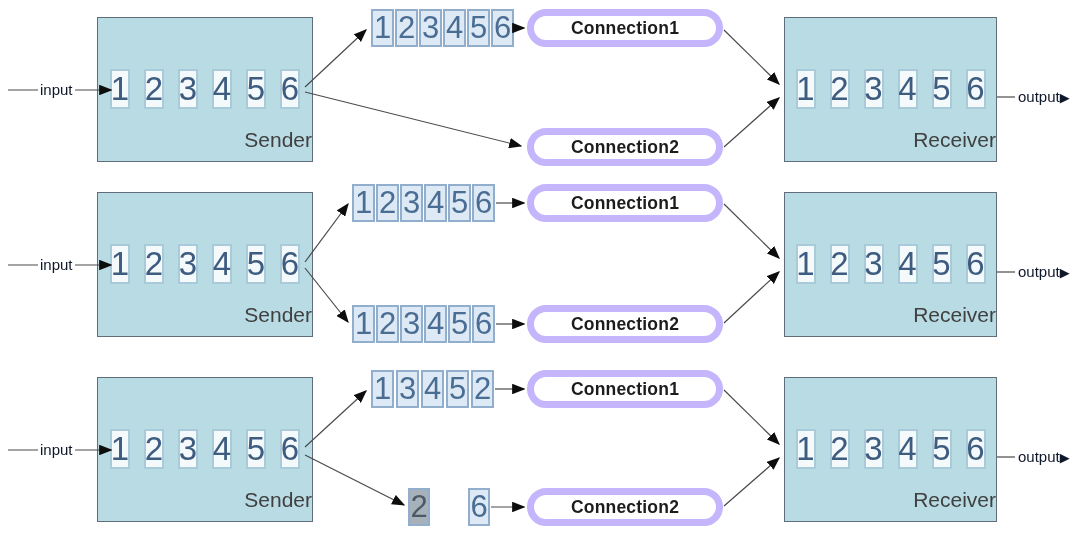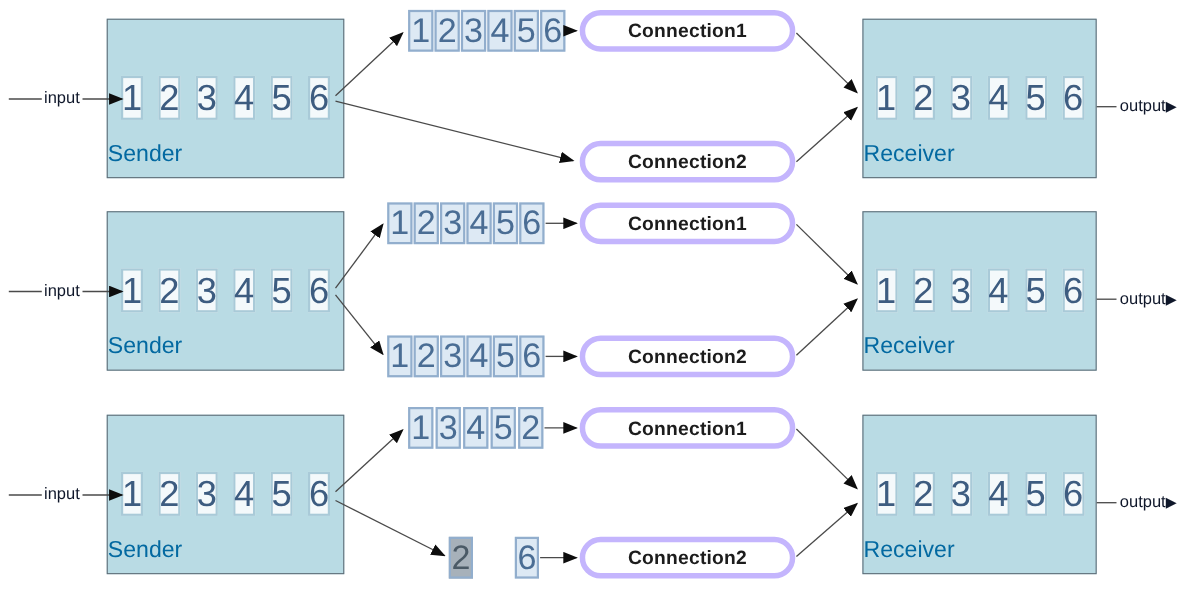--- a/index.html
+++ b/index.html
@@ -4,29 +4,29 @@
 <style>
   *{box-sizing:border-box}
   html,body{margin:0;padding:0;background:#fff}
   body{font-family:"Liberation Sans",sans-serif}
   .page{position:relative;width:1080px;height:541px;background:#ffffff;overflow:hidden}
 
   .node{position:absolute;left:97px;width:216px;height:145px;background:#b9dbe4;border:1.5px solid #5f6e78}
   .node.receiver{left:784px;width:213px}
   .cards{position:absolute;left:0;right:0;top:51px;display:flex;justify-content:center;gap:14px}
   .card{width:20px;height:40px;background:#f4f9fb;border:2px solid #a9cad8;display:flex;align-items:center;justify-content:center;font-size:33px;color:#3d5c80;overflow:visible}
-  .node-label{position:absolute;left:0;right:0;bottom:9px;text-align:left;font-size:21px;font-weight:500;color:#0369a1}
+  .node-label{position:absolute;left:0;right:0;bottom:9px;text-align:right;font-size:21px;font-weight:500;color:#404040}
 
   .seq{position:absolute;display:flex;gap:1px}
   .seq.gap2{gap:2px}
   .sbox{width:23px;height:38px;background:#dde9f4;border:2px solid #92aecd;display:flex;align-items:center;justify-content:center;font-size:31px;color:#4a6d94;overflow:visible}
   .single{position:absolute;width:22px;height:38px;background:#dde9f4;border:2px solid #92aecd;display:flex;align-items:center;justify-content:center;font-size:31px;color:#4a6d94}
   .single.lost{background:#a7b1ba;color:#4b5a66}
 
-  .pill{position:absolute;left:527px;width:196px;height:38px;background:#ffffff;border:5px solid #c4b5fd;border-radius:19px;display:flex;align-items:center;justify-content:center;font-size:17.5px;font-weight:600;color:#1c1c1c;letter-spacing:.2px}
+  .pill{position:absolute;left:527px;width:196px;height:38px;background:#ffffff;border:7px solid #c4b5fd;border-radius:19px;display:flex;align-items:center;justify-content:center;font-size:17.5px;font-weight:600;color:#1c1c1c;letter-spacing:.2px}
 
   .io{position:absolute;z-index:10;font-size:15px;color:#0f172a;background:#fff;padding:0 2px;line-height:18px;white-space:nowrap}
   .io .glyph{font-size:13px}
 
   svg.wires{position:absolute;left:0;top:0;width:1080px;height:541px;z-index:5;pointer-events:none}
   svg.wires line{stroke:#4a4a4a;stroke-width:1.2}
 </style>
 </head>
 <body>
 

